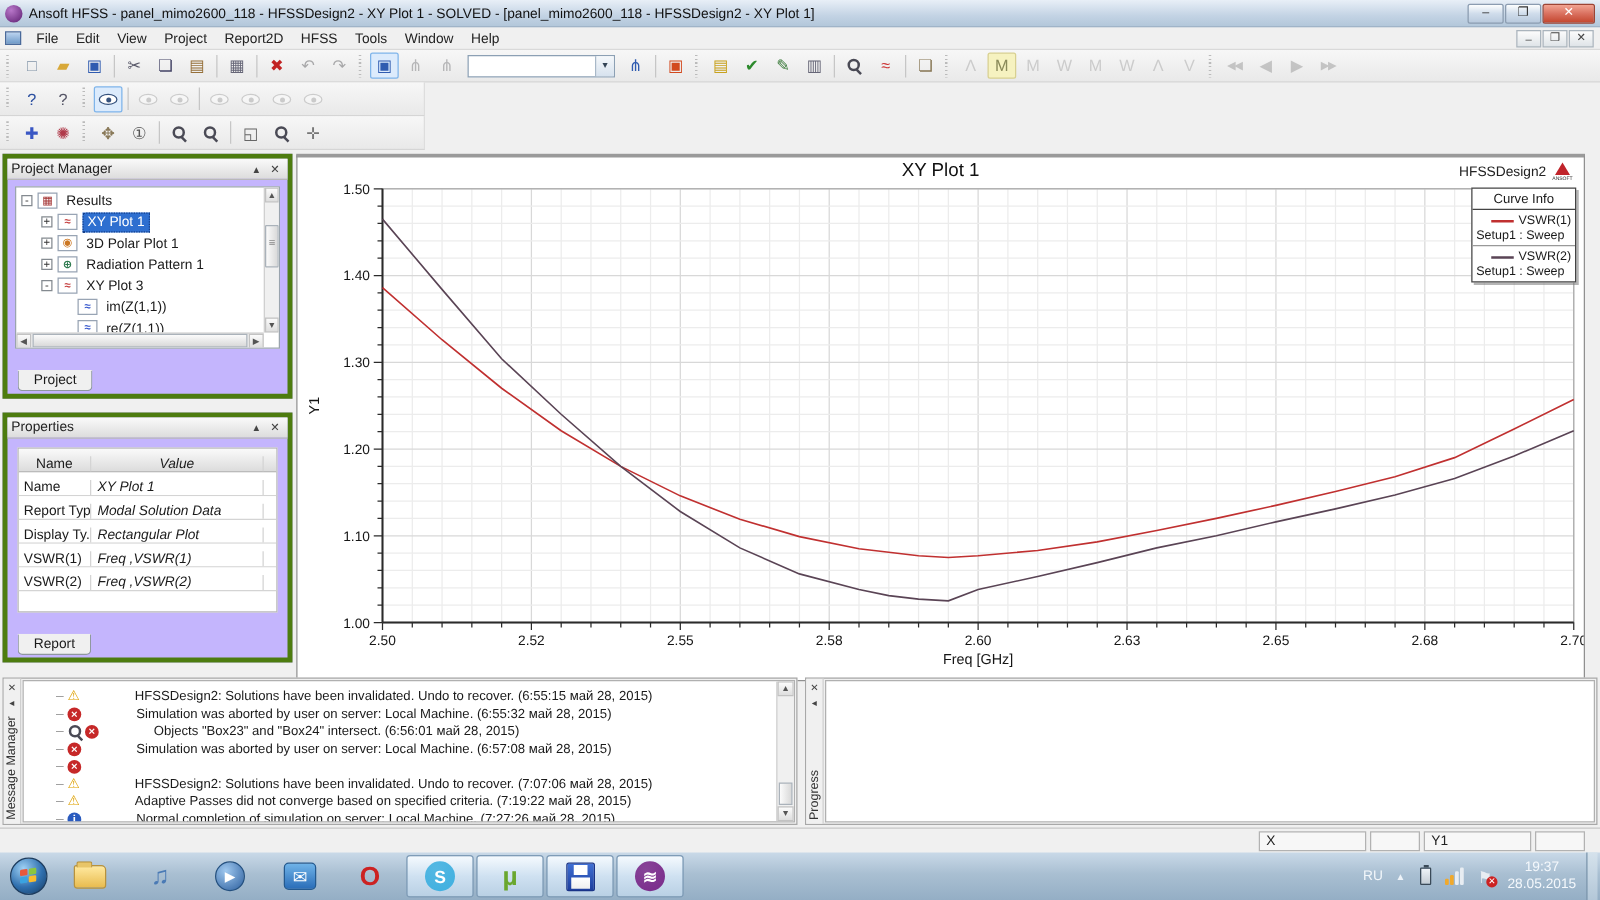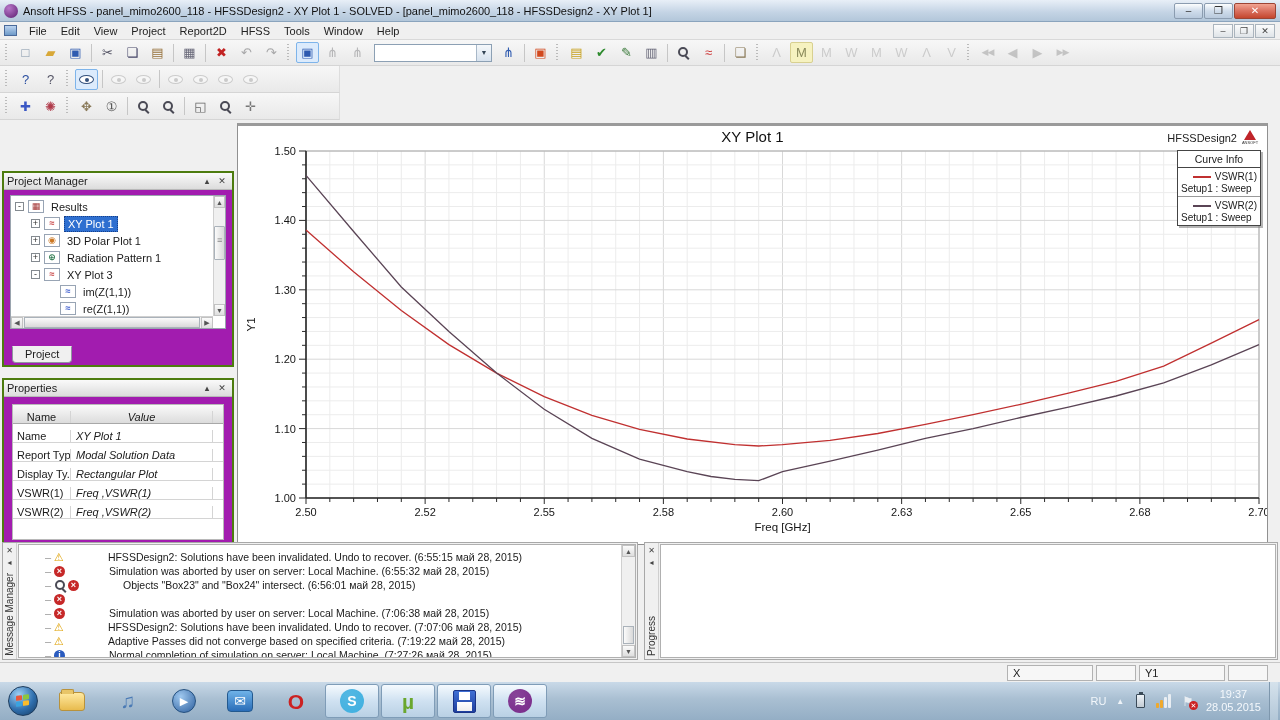--- a/index.html
+++ b/index.html
@@ -49,21 +49,21 @@
     border-left:1px solid #a8b8c8;font-size:7px;color:#345;display:flex;align-items:center;justify-content:center;}
   .cssic{display:inline-block;position:relative;}
   .mag{width:13px;height:13px;}
   .mag::before{content:"";position:absolute;left:1px;top:1px;width:6px;height:6px;border:2px solid #4a4a55;border-radius:50%;}
   .mag::after{content:"";position:absolute;left:9px;top:9px;width:5px;height:2px;background:#4a4a55;transform:rotate(45deg);transform-origin:0 0;}
   .eye{width:15px;height:9px;border:1px solid #35527e;border-radius:50%;background:#fff;}
   .eye::after{content:"";position:absolute;left:5px;top:2px;width:4px;height:4px;border-radius:50%;background:#35527e;}
   button.tb.dis .eye{border-color:#999;}button.tb.dis .eye::after{background:#999;}
 
   
-  .panel{position:absolute;border:2px solid #4d7c0f;background:#a21caf;margin-top:48px;}
+  .panel{position:absolute;border:4px solid #4d7c0f;background:#c4b5fd;}
   .panel-hdr{height:17px;background:linear-gradient(#fafafa,#dcdcdc);border-bottom:1px solid #b8b8b8;
     display:flex;align-items:center;padding:0 3px;font-size:11px;color:#222;}
   .panel-hdr .ph-btn{margin-left:auto;width:14px;height:13px;font-size:9px;color:#444;border:1px solid transparent;
     display:flex;align-items:center;justify-content:center;}
   .panel-hdr .ph-btn + .ph-btn{margin-left:1px;}
   #project-manager{left:2px;top:123px;width:232px;height:196px;}
   .tree-wrap{position:absolute;left:6px;top:22px;right:6px;bottom:36px;border:1px solid #9aa4ae;background:#fff;overflow:hidden;}
   .tree-inner{position:absolute;left:0;top:2px;right:12px;bottom:12px;overflow:hidden;}
   .tree-row{display:flex;align-items:center;height:17px;white-space:nowrap;}
   .expander{width:9px;height:9px;border:1px solid #848a90;background:#fff;font-size:9px;line-height:7px;text-align:center;
@@ -716,25 +716,25 @@
           </div>
           <div class="msg-row">
             <span class="msg-dash">–</span>
             <span class="cssic mag mi-search"></span>
             <span class="mi-error">×</span>
             <span class="msg-text">Objects "Box23" and "Box24" intersect. (6:56:01 май 28, 2015)</span>
           </div>
           <div class="msg-row">
             <span class="msg-dash">–</span>
             <span class="mi-error">×</span>
+            <span class="msg-text">Simulation was aborted by user on server: Local Machine. (6:57:08 май 28, 2015)</span>
           </div>
           <div class="msg-row">
             <span class="msg-dash">–</span>
             <span class="mi-error">×</span>
-            <span class="msg-text">Simulation was aborted by user on server: Local Machine. (7:06:38 май 28, 2015)</span>
           </div>
           <div class="msg-row">
             <span class="msg-dash">–</span>
             <span class="mi-warning">⚠</span>
             <span class="msg-text">HFSSDesign2: Solutions have been invalidated. Undo to recover. (7:07:06 май 28, 2015)</span>
           </div>
           <div class="msg-row">
             <span class="msg-dash">–</span>
             <span class="mi-warning">⚠</span>
             <span class="msg-text">Adaptive Passes did not converge based on specified criteria. (7:19:22 май 28, 2015)</span>

